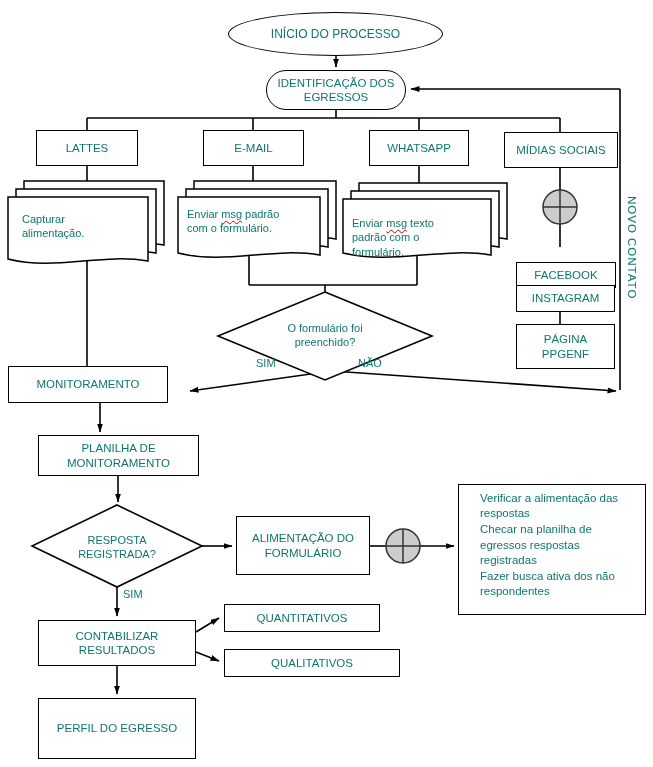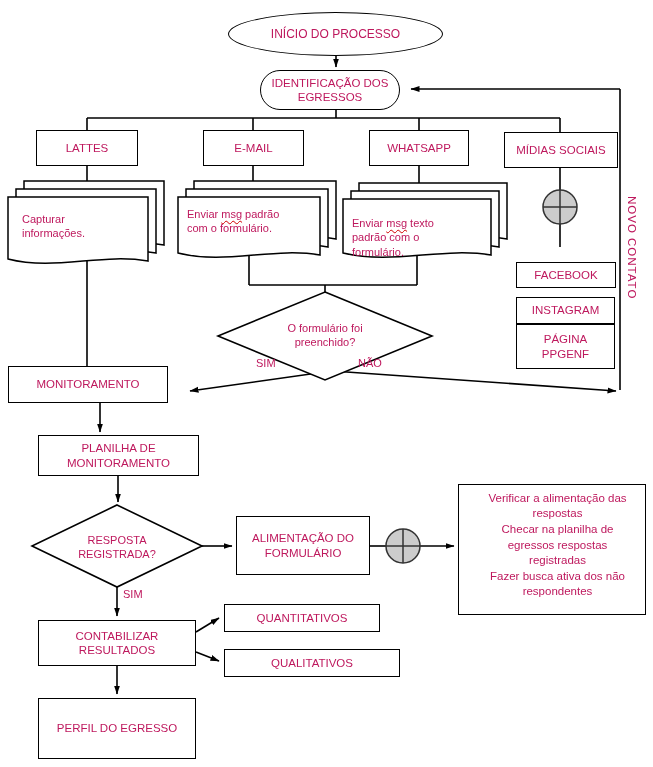--- a/index.html
+++ b/index.html
@@ -1,36 +1,36 @@
 <!DOCTYPE html>
 <html><head>
 <meta charset="utf-8">
 <style>
   html,body { margin:0; padding:0; background:#ffffff; }
   .canvas {
     position:relative; width:653px; height:767px; background:#ffffff;
-    font-family:"Liberation Sans", sans-serif; color:#be185d;
+    font-family:"Liberation Sans", sans-serif; color:#0f766e;
   }
   svg.layer { position:absolute; left:0; top:0; width:653px; height:767px; }
   .node {
     position:absolute; box-sizing:border-box; background:#fff;
     border:1.6px solid #000; display:flex; align-items:center; justify-content:center;
     text-align:center; font-size:11.5px; line-height:1.25; padding:2px 4px;
   }
   .oval { border-radius:50%; font-size:12px; }
   .plain { position:absolute; box-sizing:border-box; background:transparent;
     border:none; font-size:11px; line-height:1.3; }
   .doc-text { text-align:left; }
   .label { position:absolute; font-size:11px; background:transparent; }
   .vertical { writing-mode:vertical-rl; letter-spacing:1px; font-size:11.5px; }
   .notes {
     position:absolute; box-sizing:border-box; border:1.5px solid #000; background:#fff;
     font-size:11.5px; line-height:1.32; padding:6px 10px; text-align:left;
   }
-  .notes div { margin:0 0 1px 11px;text-align:center; }
+  .notes div { margin:0 0 1px 11px; }
   .squiggle {
     text-decoration:underline; text-decoration-style:wavy;
     text-decoration-color:#d00000; text-decoration-thickness:1px;
     text-underline-offset:2px;
   }
   .dtext { position:absolute; text-align:center; font-size:11px; line-height:1.3; }
 </style>
 </head>
 <body>
 
@@ -104,35 +104,35 @@
     </g>
     <g stroke="#333" stroke-width="1.5">
       <circle cx="403" cy="546" r="17" fill="#cccccc"></circle>
       <line x1="403" y1="529" x2="403" y2="563"></line>
       <line x1="386" y1="546" x2="420" y2="546"></line>
     </g>
   </svg>
 
   <div class="node oval" style="left:228px; top:12px; width:215px; height:44px;">INÍCIO DO PROCESSO</div>
 
-  <div class="node" style="left:260px; top:70px; width:140px; height:40px;border-radius:20px;">IDENTIFICAÇÃO DOS EGRESSOS</div>
+  <div class="node" style="left:266px; top:70px; width:140px; height:40px;border-radius:20px;">IDENTIFICAÇÃO DOS EGRESSOS</div>
 
   <div class="node" style="left:36px; top:130px; width:102px; height:36px;">LATTES</div>
   <div class="node" style="left:203px; top:130px; width:101px; height:36px;">E-MAIL</div>
   <div class="node" style="left:504px; top:132px; width:114px; height:36px;">MÍDIAS SOCIAIS</div>
   <div class="node" style="left:369px; top:130px; width:100px; height:36px;">WHATSAPP</div>
 
-  <div class="plain doc-text" style="left:22px; top:212px; width:86px;">Capturar informações.</div>
+  <div class="plain doc-text" style="left:22px; top:212px; width:86px;">Capturar alimentação.</div>
 
   <div class="plain doc-text" style="left:187px; top:207px; width:112px;"><span>Enviar</span> <span class="squiggle">msg</span> <span>padrão com o formulário.</span></div>
 
   <div class="plain doc-text" style="left:352px; top:216px; width:102px;"><span>Enviar</span> <span class="squiggle">msg</span> <span>texto padrão com o formulário.</span></div>
 
   <div class="node" style="left:516px; top:262px; width:100px; height:26px;">FACEBOOK</div>
-  <div class="node" style="left:516px; top:285px; width:99px; height:27px;margin-top:12px;">INSTAGRAM</div>
+  <div class="node" style="left:516px; top:285px; width:99px; height:27px;">INSTAGRAM</div>
   <div class="node" style="left:516px; top:324px; width:99px; height:45px;">PÁGINA PPGENF</div>
 
   <div class="dtext" style="left:260px; top:321px; width:130px;">O formulário foi preenchido?</div>
   <div class="label" style="left:256px; top:357px;">SIM</div>
   <div class="label" style="left:358px; top:357px;">NÃO</div>
 
   <div class="plain vertical" style="left:624px; top:196px; height:110px;">NOVO CONTATO</div>
 
   <div class="node" style="left:38px; top:435px; width:161px; height:41px;">PLANILHA DE MONITORAMENTO</div>
 

